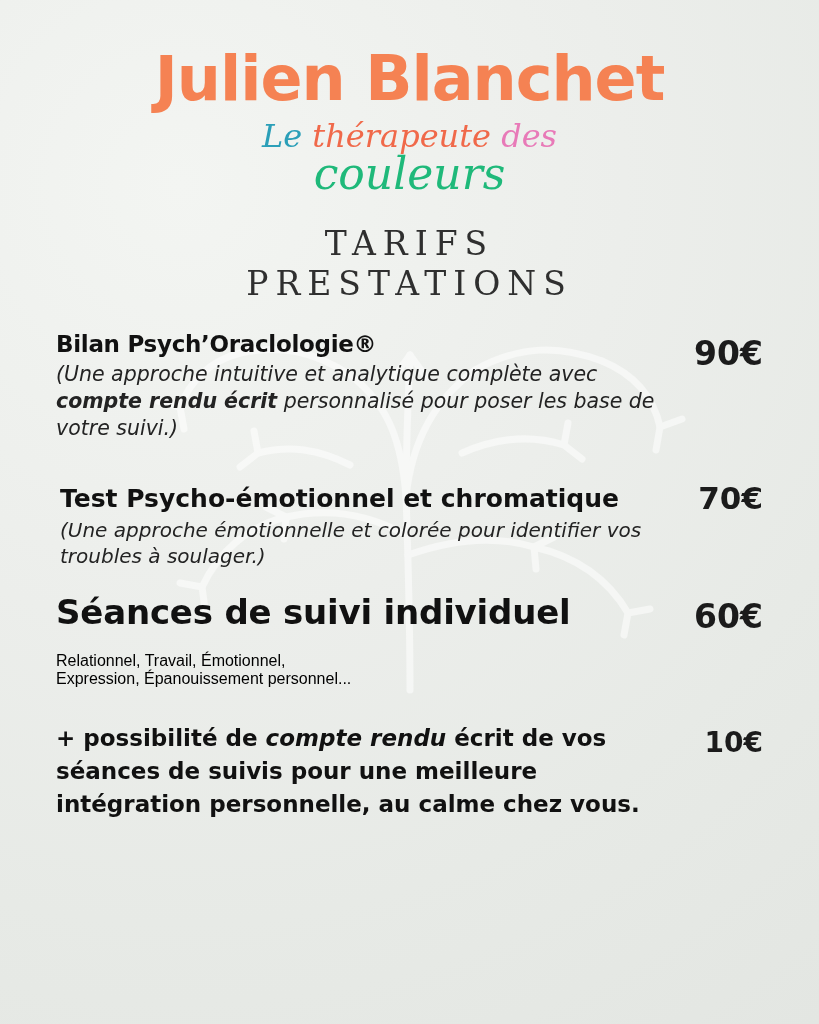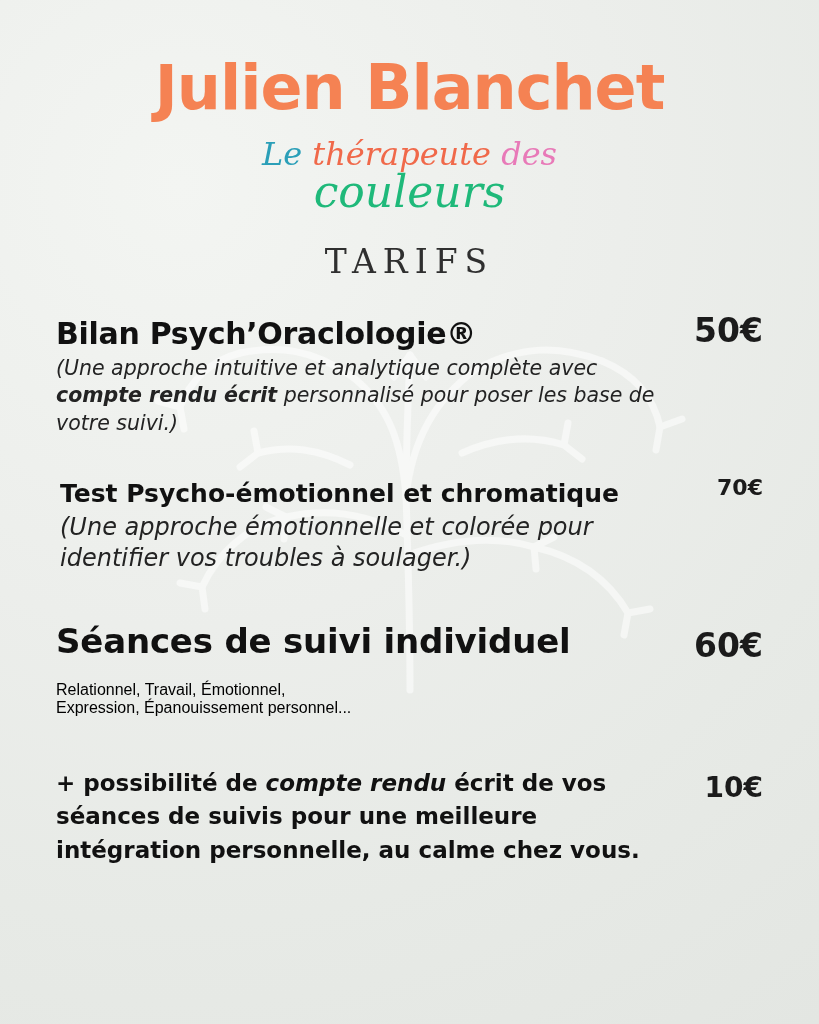--- a/index.html
+++ b/index.html
@@ -40,21 +40,21 @@
   .content {
     position: relative;
     z-index: 2;
     padding: 0 56px;
     box-sizing: border-box;
   }
 
   
   .brand-name {
     text-align: center;
-    margin: 17px;
+    margin: 8px;
     padding-top: 38px;
     font-family: "DejaVu Sans", sans-serif;
     font-weight: bold;
     font-size: 62px;
     letter-spacing: -1px;
     color: #f58253;
     line-height: 1.05;
   }
 
   .script-line {
@@ -120,37 +120,37 @@
     font-family: "DejaVu Sans", sans-serif;
     font-style: italic;
     color: #232323;
     margin: 4px 0 0 0;
     line-height: 1.32;
   }
   .svc-desc b { font-weight: bold; }
 
   
   .item1 { margin-top: 6px; }
-  .item1 .svc-title { font-size: 30px; letter-spacing: -0.3px; margin-top: 8px; }
+  .item1 .svc-title { font-size: 23px; letter-spacing: -0.3px; }
   .item1 .price { font-size: 33px; padding-top: 3px; }
   .item1 .svc-desc { font-size: 20.5px; max-width: 660px; }
 
   
   .item2 { margin-top: 42px; padding-left: 4px; gap: 12px; }
   .item2 .svc-title { font-size: 25px; }
-  .item2 .price { font-size: 22px; margin-top: -4px; }
-  .item2 .svc-desc { font-size: 24px; max-width: 620px; }
-
-  
-  .item3 { margin-top: 46px; gap: 10px; }
+  .item2 .price { font-size: 31px; margin-top: -4px; }
+  .item2 .svc-desc { font-size: 20px; max-width: 620px; }
+
+  
+  .item3 { margin-top: 22px; gap: 10px; }
   .item3 .svc-title { font-size: 34px; letter-spacing: -0.2px; }
   .item3 .price { font-size: 33px; padding-top: 5px; }
 
   
-  .item4 { margin-top: 50px; justify-content: space-between; }
+  .item4 { margin-top: 34px; justify-content: space-between; }
   .item4 .svc-title {
     font-size: 23px;
     line-height: 1.45;
     max-width: 600px;
     font-weight: bold;
   }
   .item4 .svc-title i { font-style: italic; }
   .item4 .price { font-size: 28px; padding-top: 4px; }
 </style>
 </head>
@@ -195,32 +195,33 @@
 
     <div class="script-line">
       <span class="w-le">Le </span><span class="w-ther">thérapeute </span><span class="w-des">des</span>
     </div>
     <div class="script-line-2">
       <span class="w-coul">couleurs</span>
     </div>
 
     <h2 class="tarifs-title">
       <span>TARIFS</span><br>
+      <span>PRESTATIONS</span>
     </h2>
 
     <div class="services">
 
       <div class="row item1">
         <div class="left">
           <p class="svc-title">Bilan Psych’Oraclologie®</p>
           <p class="svc-desc">
             <span>(Une approche intuitive et analytique complète avec </span><b>compte rendu écrit</b><span> personnalisé pour poser les base de votre suivi.)</span>
           </p>
         </div>
-        <div class="price">50€</div>
+        <div class="price">90€</div>
       </div>
 
       <div class="row item2">
         <div class="left">
           <p class="svc-title">Test Psycho-émotionnel et chromatique</p>
           <p class="svc-desc">(Une approche émotionnelle et colorée pour identifier vos troubles à soulager.)</p>
         </div>
         <div class="price">70€</div>
       </div>
 

